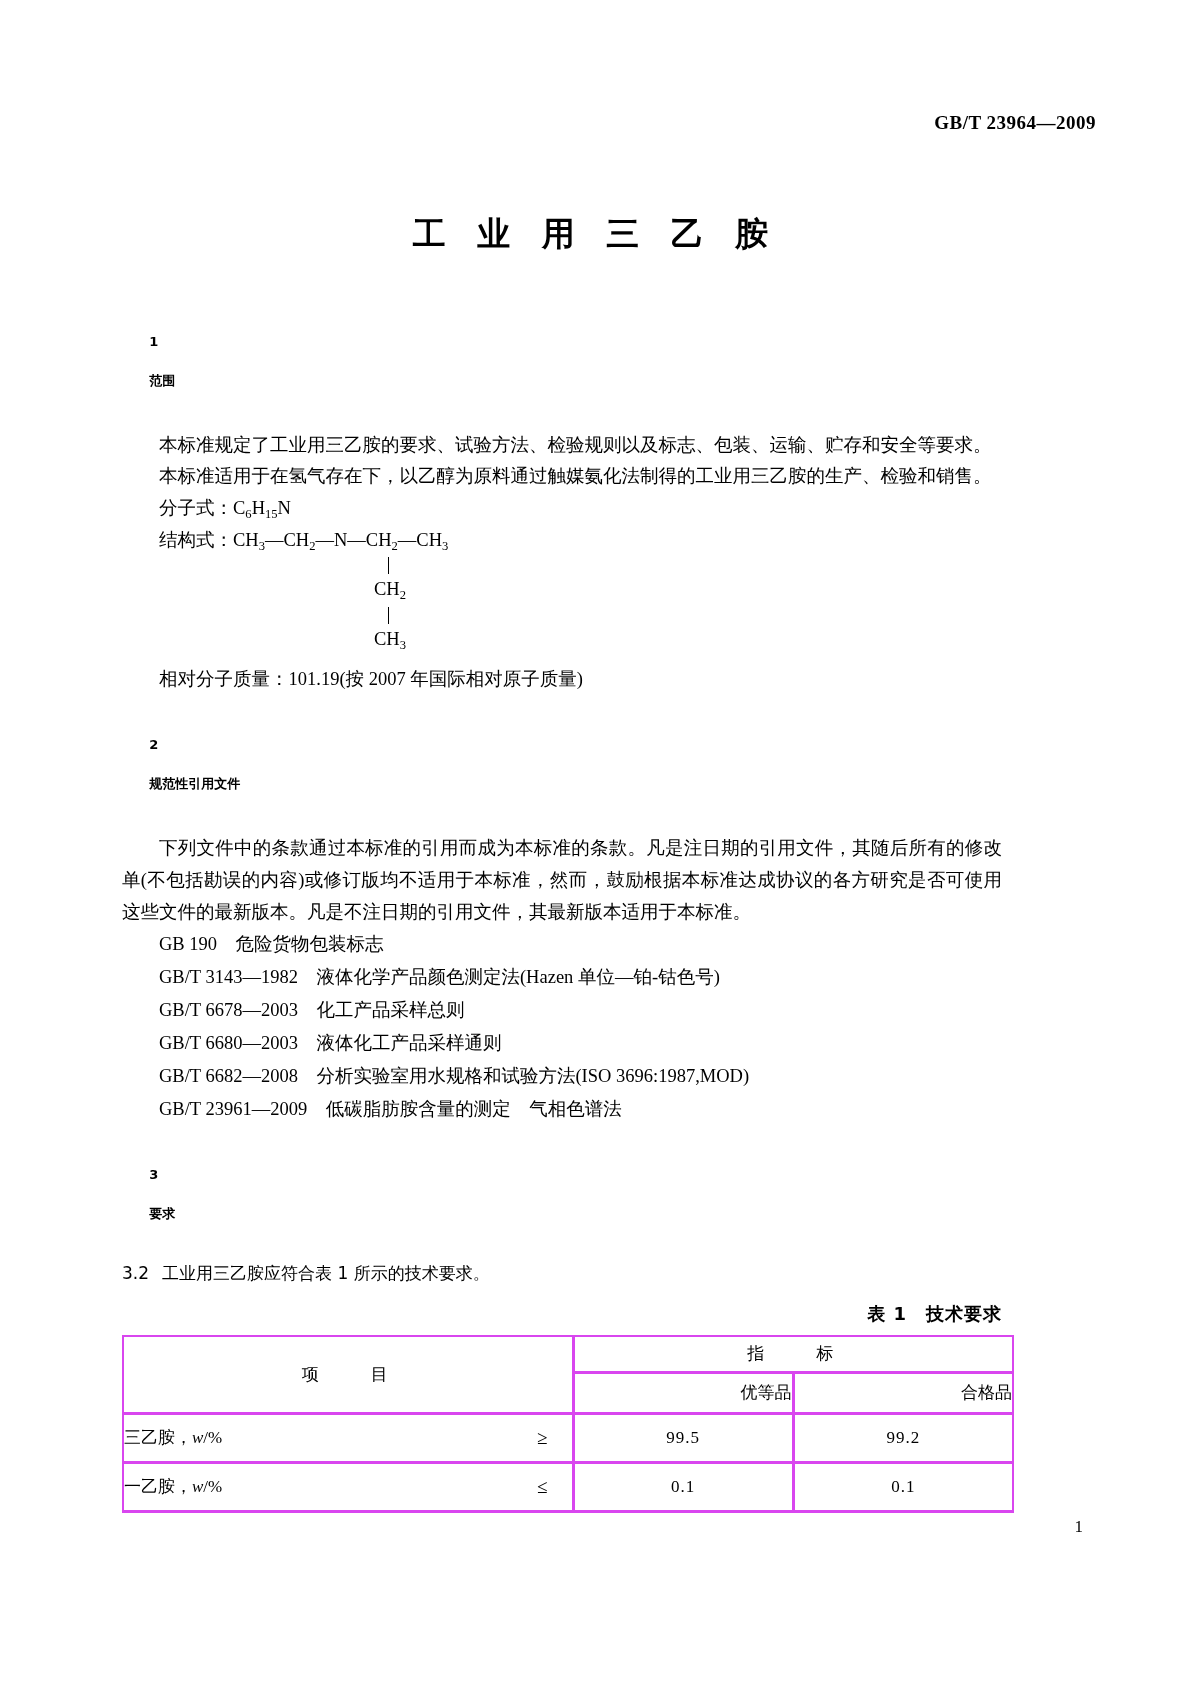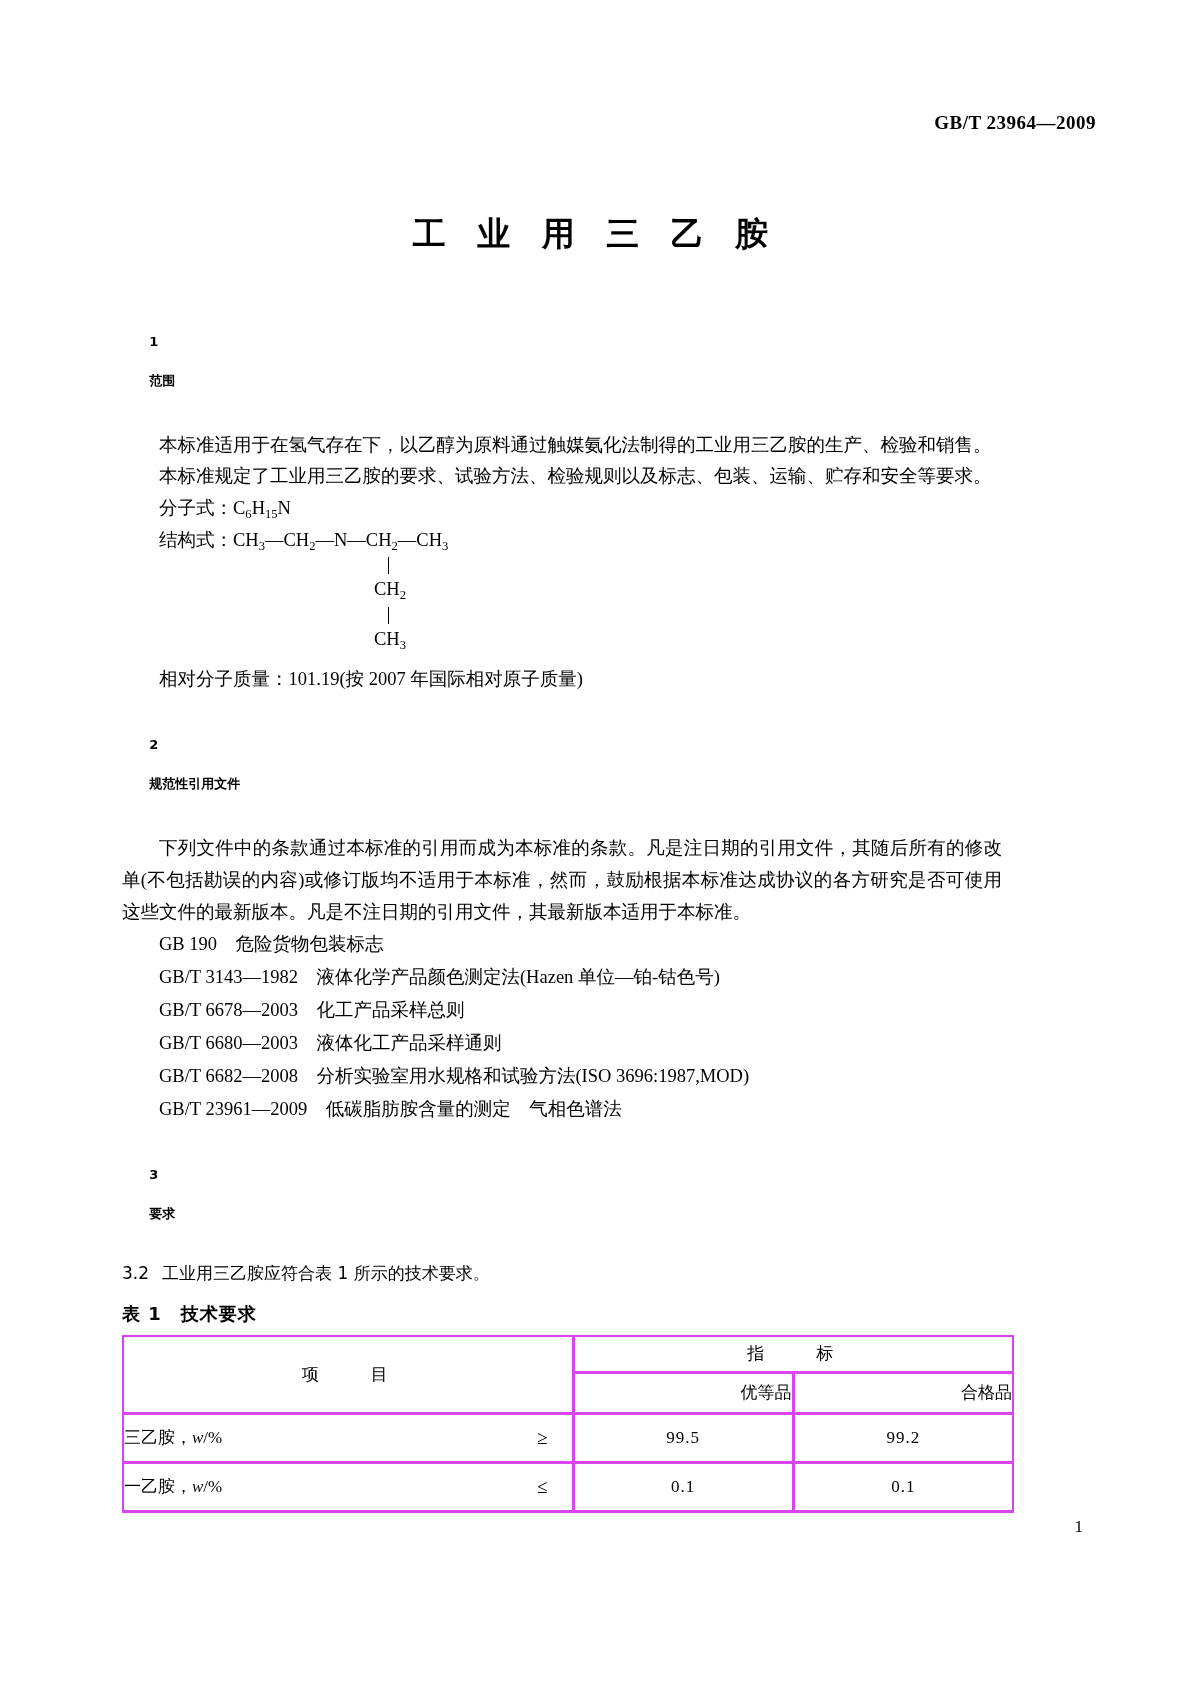--- a/index.html
+++ b/index.html
@@ -124,21 +124,21 @@
     margin-left: 14px;
   }
   .struct-atom { white-space: nowrap; }
 
   .spacer-8 { height: 8px; }
   .spacer-14 { height: 14px; }
   .spacer-20 { height: 20px; }
 
   
   .table-caption {
-    text-align: left;
+    text-align: right;
     font-family: "DejaVu Sans", sans-serif;
     font-size: 18px;
     font-weight: bold;
     letter-spacing: 1px;
     margin: 12px 0 9px 0;
     white-space: pre;
   }
 
   table.spec {
     border-collapse: collapse;
@@ -215,22 +215,22 @@
   <div class="doc-title">工 业 用 三 乙 胺</div>
 
   <div class="content">
 
     <div class="clause-head">
       <span class="num">1</span>
       &nbsp;&nbsp;
       <span>范围</span>
     </div>
     <div class="spacer-14"></div>
+    <p class="para indent">本标准规定了工业用三乙胺的要求、试验方法、检验规则以及标志、包装、运输、贮存和安全等要求。</p>
     <p class="para indent">本标准适用于在氢气存在下，以乙醇为原料通过触媒氨化法制得的工业用三乙胺的生产、检验和销售。</p>
-    <p class="para indent">本标准规定了工业用三乙胺的要求、试验方法、检验规则以及标志、包装、运输、贮存和安全等要求。</p>
 
     <div class="sub-line">
       <span>分子式：</span><span>C<sub>6</sub>H<sub>15</sub>N</span>
     </div>
 
     <div class="struct">
       <div class="struct-row1">
         <span>结构式：</span><span>CH<sub>3</sub>—CH<sub>2</sub>—N—CH<sub>2</sub>—CH<sub>3</sub></span>
       </div>
       <div class="struct-stack">

